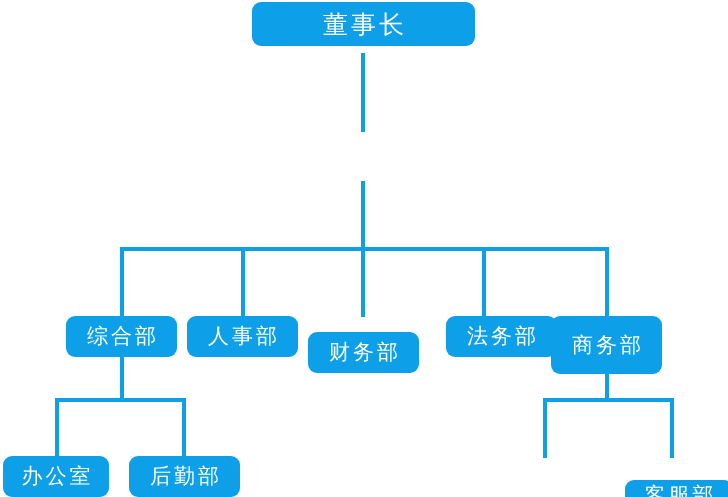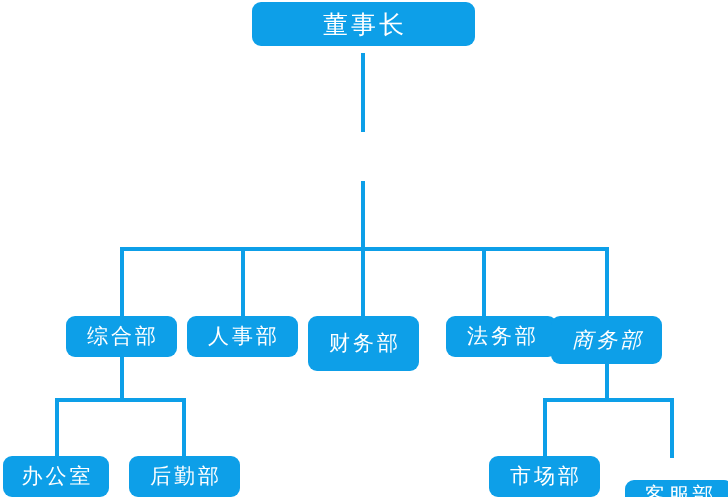--- a/index.html
+++ b/index.html
@@ -67,47 +67,44 @@
   <div class="conn" style="left:361px; top:247px; width:4px; height:70px;"></div>
   <div class="conn" style="left:482px; top:247px; width:4px; height:70px;"></div>
   <div class="conn" style="left:605px; top:247px; width:4px; height:70px;"></div>
 
   <div class="node lvl-3" style="left:66px; top:316px; width:111px; height:41px;">
     <span class="node-label">综合部</span>
   </div>
   <div class="node lvl-3" style="left:187px; top:316px; width:111px; height:41px;">
     <span class="node-label">人事部</span>
   </div>
-  <div class="node lvl-3" style="left:308px; top:316px; width:111px; height:55px;">
+  <div class="node lvl-3" style="left:308px; top:332px; width:111px; height:41px;">
     <span class="node-label">财务部</span>
   </div>
   <div class="node lvl-3" style="left:446px; top:316px; width:111px; height:41px;">
     <span class="node-label">法务部</span>
   </div>
-  <div class="node lvl-3" style="left:551px; top:316px; width:111px; height:48px;font-style:italic;">
+  <div class="node lvl-3" style="left:551px; top:316px; width:111px; height:58px;">
     <span class="node-label">商务部</span>
   </div>
 
   <div class="conn" style="left:120px; top:357px; width:4px; height:45px;"></div>
   <div class="conn" style="left:55px; top:398px; width:131px; height:4px;"></div>
   <div class="conn" style="left:55px; top:398px; width:4px; height:60px;"></div>
   <div class="conn" style="left:182px; top:398px; width:4px; height:60px;"></div>
 
   <div class="node lvl-4" style="left:129px; top:456px; width:111px; height:41px;">
     <span class="node-label">后勤部</span>
   </div>
   <div class="node lvl-4" style="left:3px; top:456px; width:106px; height:41px;">
     <span class="node-label">办公室</span>
   </div>
 
   <div class="conn" style="left:605px; top:357px; width:4px; height:45px;"></div>
   <div class="conn" style="left:543px; top:398px; width:131px; height:4px;"></div>
   <div class="conn" style="left:543px; top:398px; width:4px; height:60px;"></div>
   <div class="conn" style="left:670px; top:398px; width:4px; height:60px;"></div>
 
-  <div class="node lvl-4" style="left:489px; top:456px; width:111px; height:41px;">
-    <span class="node-label">市场部</span>
-  </div>
   <div class="node lvl-4" style="left:617px; top:480px; width:108px; height:30px;margin-left:8px;">
     <span class="node-label">客服部</span>
   </div>
 
 </div>
 
 </body></html>

